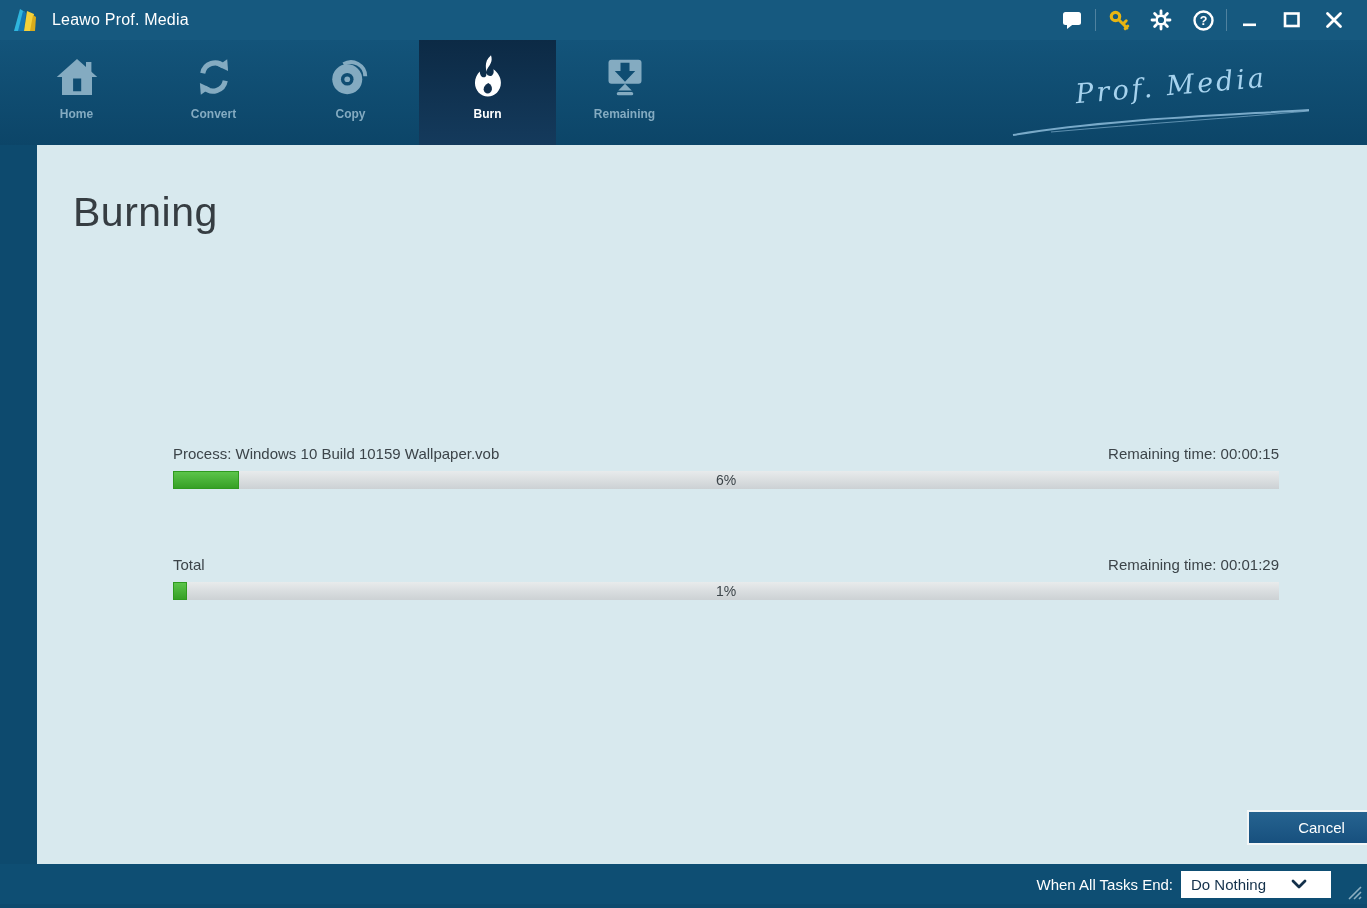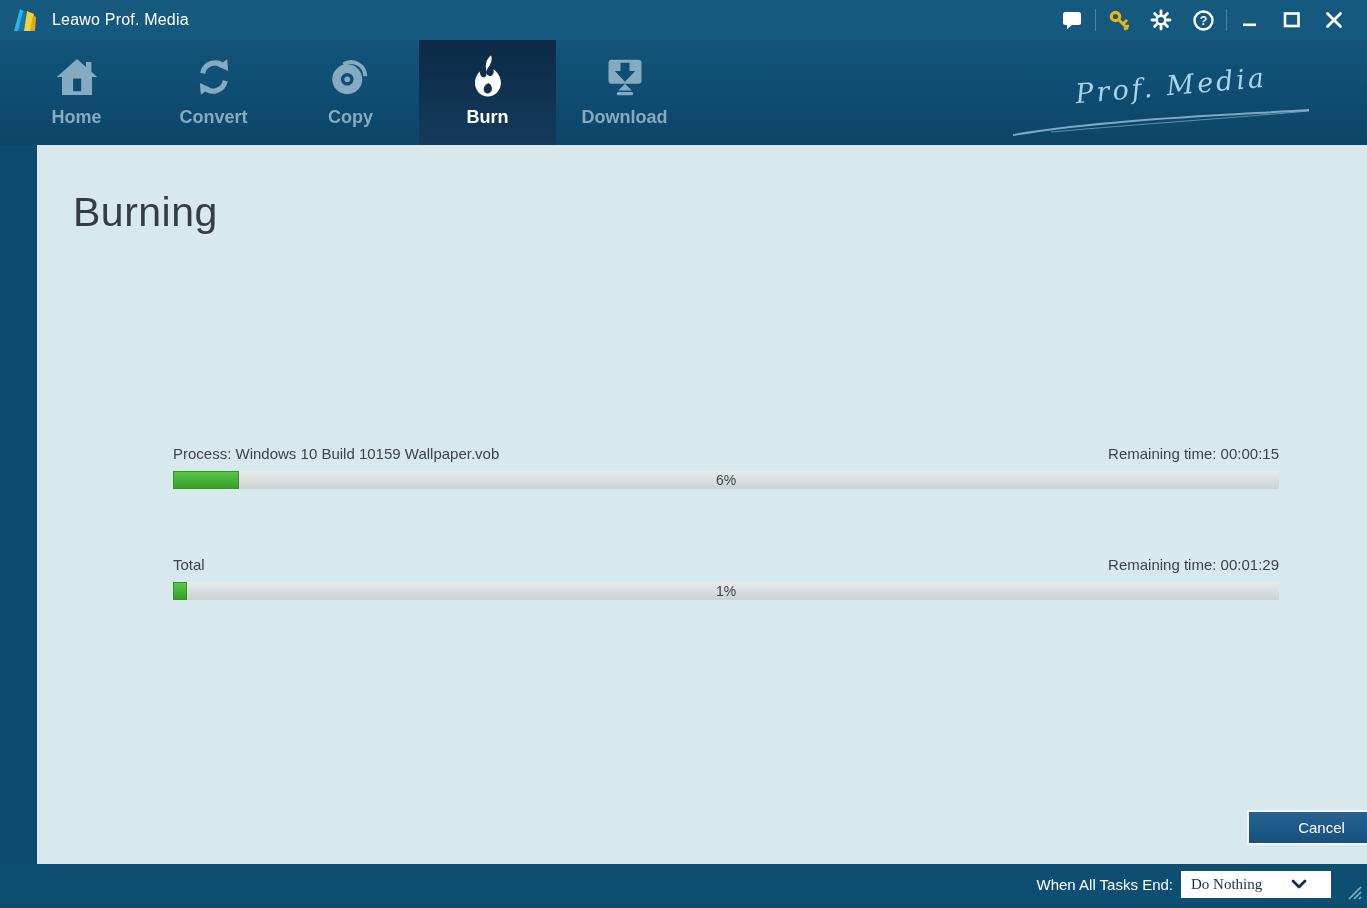--- a/index.html
+++ b/index.html
@@ -17,21 +17,21 @@
   .tb-sep { width:1px; height:22px; background:rgba(255,255,255,.25); margin:0 2px; }
 
   
   .nav { position:absolute; left:0; top:40px; width:100%; height:105px;
     background:linear-gradient(180deg,#13547a 0%,#0c4568 100%); }
   .tabs { position:absolute; left:8px; top:0; height:105px; display:flex; }
   .tab { width:137px; height:105px; display:flex; flex-direction:column; align-items:center;
     padding-top:13px; cursor:pointer; color:#84abc1; --cut:#0f4d72; }
   .tab.active { background:linear-gradient(180deg,#0c2a45 0%,#143a5c 100%); color:#ffffff; --cut:#112f4c; }
   .tab .nav-ico { width:48px; height:48px; }
-  .tab .tab-label { margin-top:6px; font-size:18px; font-weight:bold; }
+  .tab .tab-label { margin-top:6px; font-size:12px; font-weight:bold; }
 
   .brand { position:absolute; right:56px; top:20px; width:300px; height:80px; pointer-events:none; }
   .brand-text { position:absolute; left:64px; top:10px; font-family:"DejaVu Serif","Liberation Serif",serif;
     font-style:italic; font-size:27px; letter-spacing:3px; color:#a7d3ee; transform:rotate(-5deg); }
   .brand-swoosh { position:absolute; left:0; top:48px; }
 
   
   .content { position:absolute; left:4px; top:145px; width:1359px; height:723px; background:#d8e9ee;margin-left:33px; }
   .page-title { position:absolute; left:36px; top:44px; font-size:41px; font-weight:300;
     color:#363d42; letter-spacing:.5px; }
@@ -51,21 +51,21 @@
   .cancel-btn { position:absolute; left:1210px; top:665px; width:130px; height:35px;
     background:linear-gradient(180deg,#266390 0%,#17507e 100%);
     border:2px solid #f2f6f7; color:#ffffff; font-size:15px;
     font-family:"Liberation Sans",sans-serif; cursor:pointer;padding-left:19px; }
 
   
   .footer { position:absolute; left:0; bottom:4px; width:100%; height:40px; background:#0e4e73;
     display:flex; align-items:center; justify-content:flex-end; padding-right:36px; }
   .footer-label { color:#ffffff; font-size:15px; margin-right:8px; }
   .select { width:150px; height:27px; background:#ffffff; display:flex; align-items:center;
-    padding:0 24px 0 10px; cursor:pointer;font-family:Liberation Serif, serif; }
+    padding:0 24px 0 10px; cursor:pointer; }
   .select-value { flex:1; font-size:15px; color:#13304a; }
   .grip { position:absolute; right:4px; bottom:3px; opacity:.65; }
 </style>
 </head>
 <body>
 
 <div class="window">
 
   <div class="titlebar">
     <div class="logo">
@@ -171,21 +171,21 @@
         <span class="tab-label">Burn</span>
       </div>
 
       <div class="tab">
         <svg class="nav-ico" viewBox="0 0 32 32">
           <rect x="5" y="4.5" width="22" height="16" rx="2" fill="currentColor"></rect>
           <path d="M13 6.5 h6 v5.5 h3.8 L16 19.2 L9.2 12 H13 Z" fill="var(--cut)"></path>
           <path d="M16 20.5 l4.5 4.5 h-9 z" fill="currentColor"></path>
           <rect x="10.5" y="26" width="11" height="2.2" rx="1.1" fill="currentColor"></rect>
         </svg>
-        <span class="tab-label">Download</span>
+        <span class="tab-label">Remaining</span>
       </div>
 
     </div>
 
     <div class="brand">
       <span class="brand-text">Prof. Media</span>
       <svg class="brand-swoosh" width="300" height="30" viewBox="0 0 300 30">
         <path d="M2 27 C 90 12, 200 8, 298 2" fill="none" stroke="#9ecbe8" stroke-width="2" opacity="0.75"></path>
         <path d="M40 24 C 130 16, 220 10, 298 3" fill="none" stroke="#9ecbe8" stroke-width="1" opacity="0.55"></path>
       </svg>

